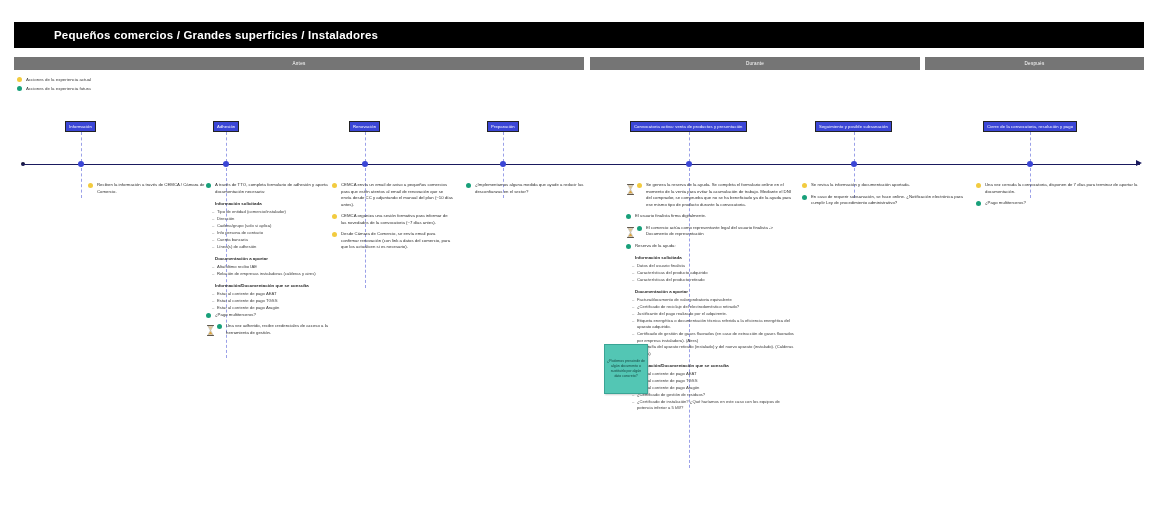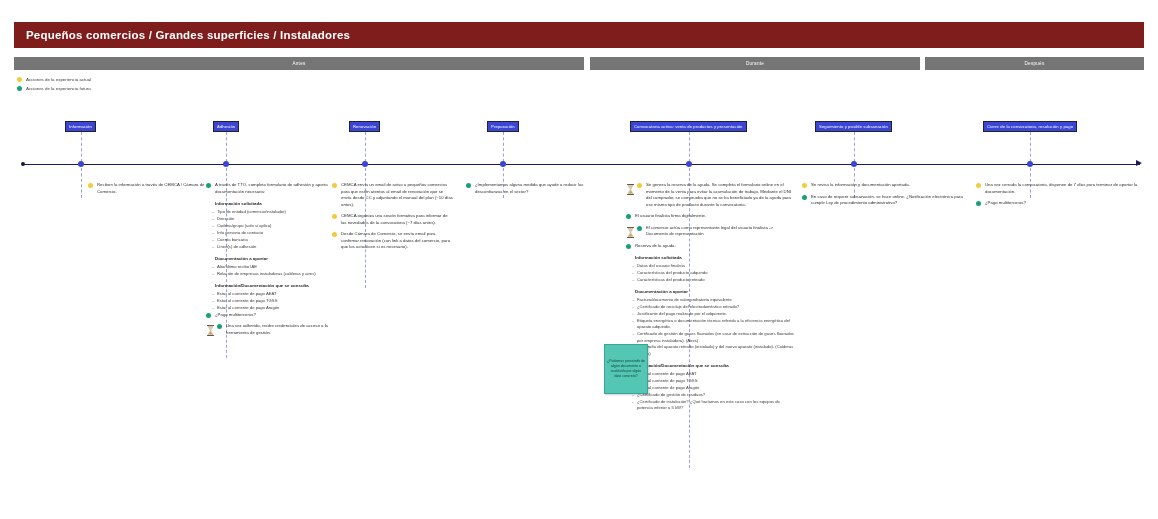--- a/index.html
+++ b/index.html
@@ -9,22 +9,22 @@
     background: #ffffff;
     font-family: "Liberation Sans", sans-serif;
     overflow: hidden;
   }
   #root { position: relative; width: 1158px; height: 519px; background:#fff; }
 
   
   .titlebar {
     position: absolute; left: 14px; top: 22px;
     width: 1130px; height: 26px;
-    background: #7f1d1d;
-    display: flex; align-items: center;
+    background: #000000;
+    display: flex; align-items: center; padding-left: 28px;
   }
   .titlebar .txt {
     color: #ffffff;
     font-size: 11.5px;
     font-weight: bold;
     letter-spacing: .2px;
     padding-left: 12px;
   }
 
   

